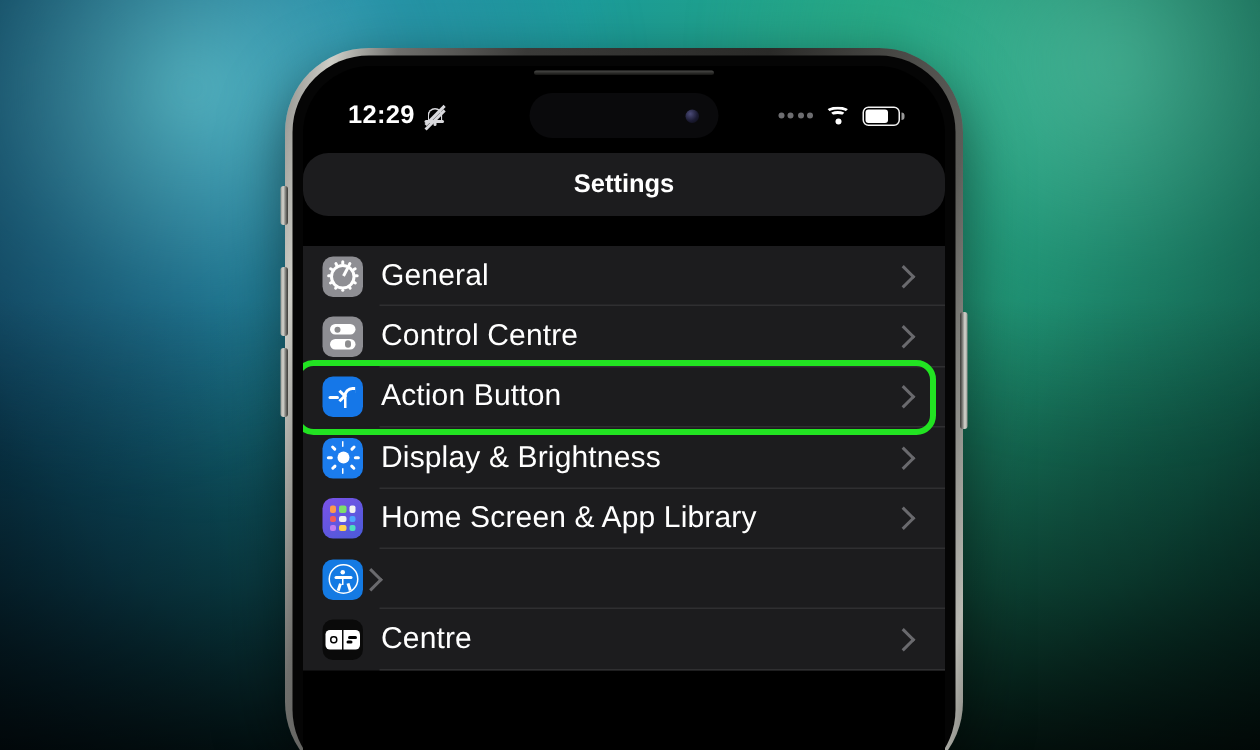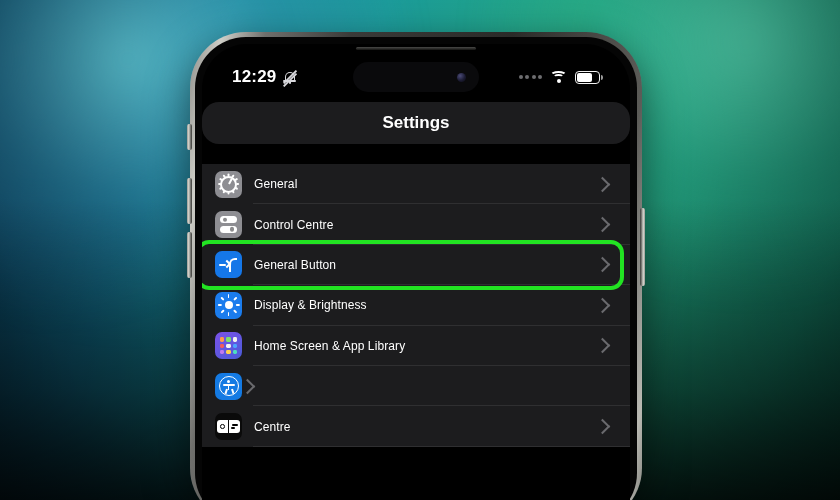--- a/index.html
+++ b/index.html
@@ -111,21 +111,21 @@
   }
   .row-sep{
     position:absolute;left:51px;right:0;bottom:0;height:1px;background:#2f2f31;
   }
   .row:last-child .row-sep{background:#2f2f31;}
   .row-icon{
     width:27px;height:27px;border-radius:7px;flex:0 0 auto;
     display:flex;align-items:center;justify-content:center;position:relative;
   }
   .row-label{
-    margin-left:12px;color:#fff;font-size:12px;flex:1 1 auto;letter-spacing:.1px;
+    margin-left:12px;color:#fff;font-size:20px;flex:1 1 auto;letter-spacing:.1px;
   }
   .chevron{
     width:9px;height:9px;border-right:2px solid #6a6a6e;border-top:2px solid #6a6a6e;
     transform:rotate(45deg);margin-right:22px;flex:0 0 auto;
   }
 
   
   #highlight-box{
     position:absolute;left:-6px;right:6px;top:-5px;height:50px;
     border:4px solid #22e322;border-radius:13px;box-sizing:border-box;
@@ -361,21 +361,21 @@
 
         <div class="row-wrap">
           <div class="row">
             <span class="row-icon" style="background:#1577e8">
               <span class="ab-arrow">
                 <span class="shaft"></span>
                   <span class="head"></span>
                   <span class="hook"></span>
               </span>
             </span>
-            <span class="row-label">General Button</span>
+            <span class="row-label">Action Button</span>
             <span class="chevron"></span>
             <span class="row-sep"></span>
           </div>
           <div id="highlight-box"></div>
         </div>
 
         <div class="row-wrap">
           <div class="row">
             <span class="row-icon" style="background:#1b7ced">
               <span class="sun-core"></span>

